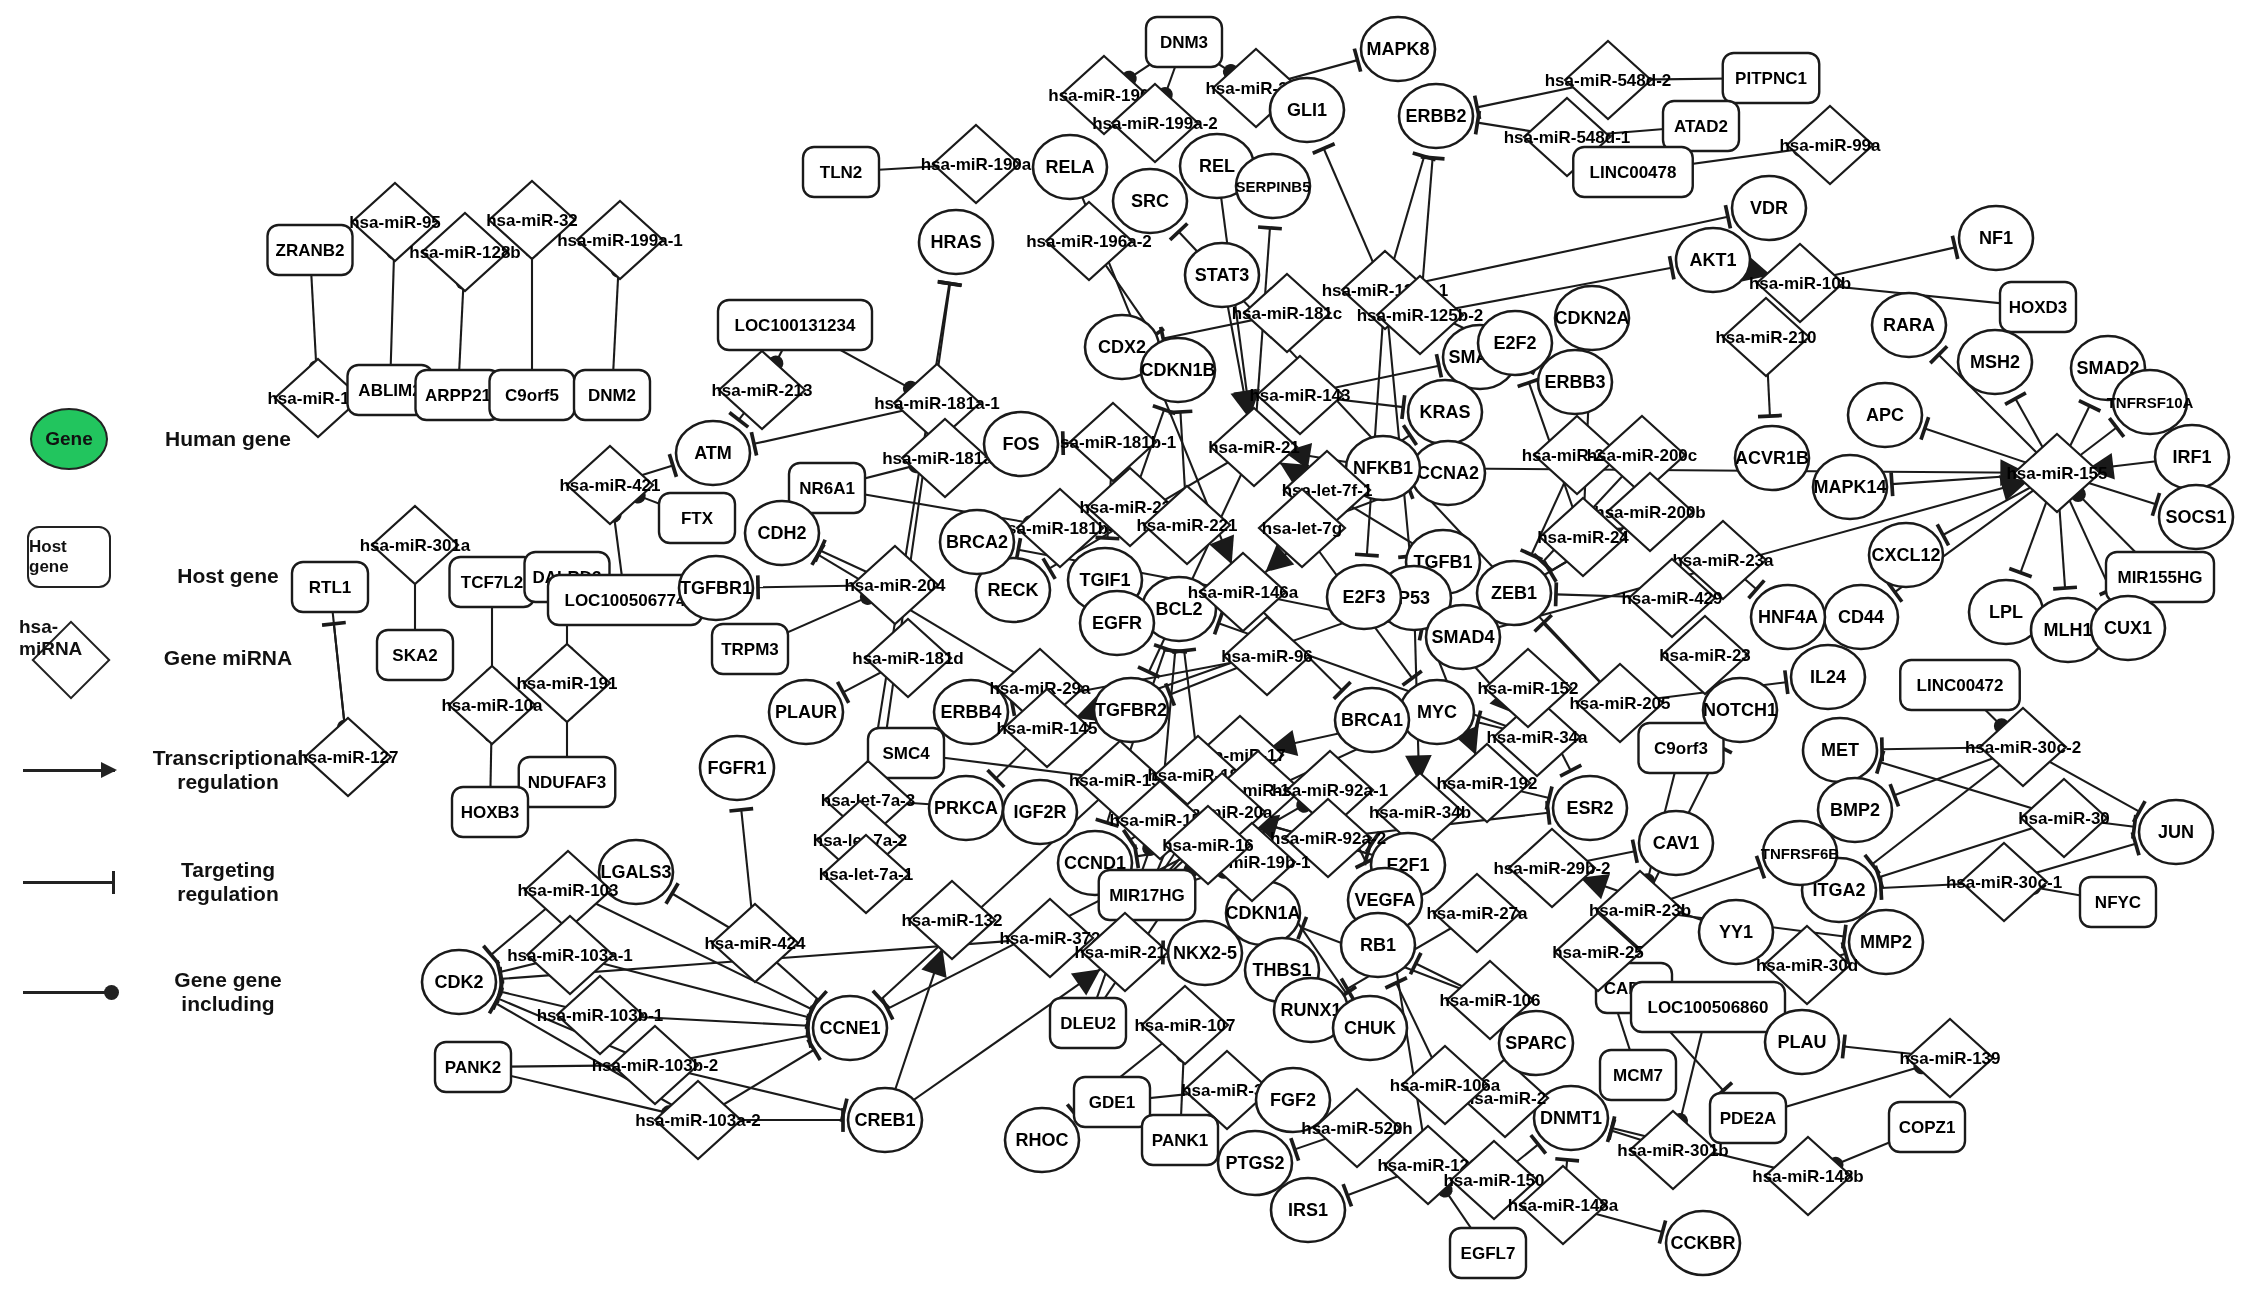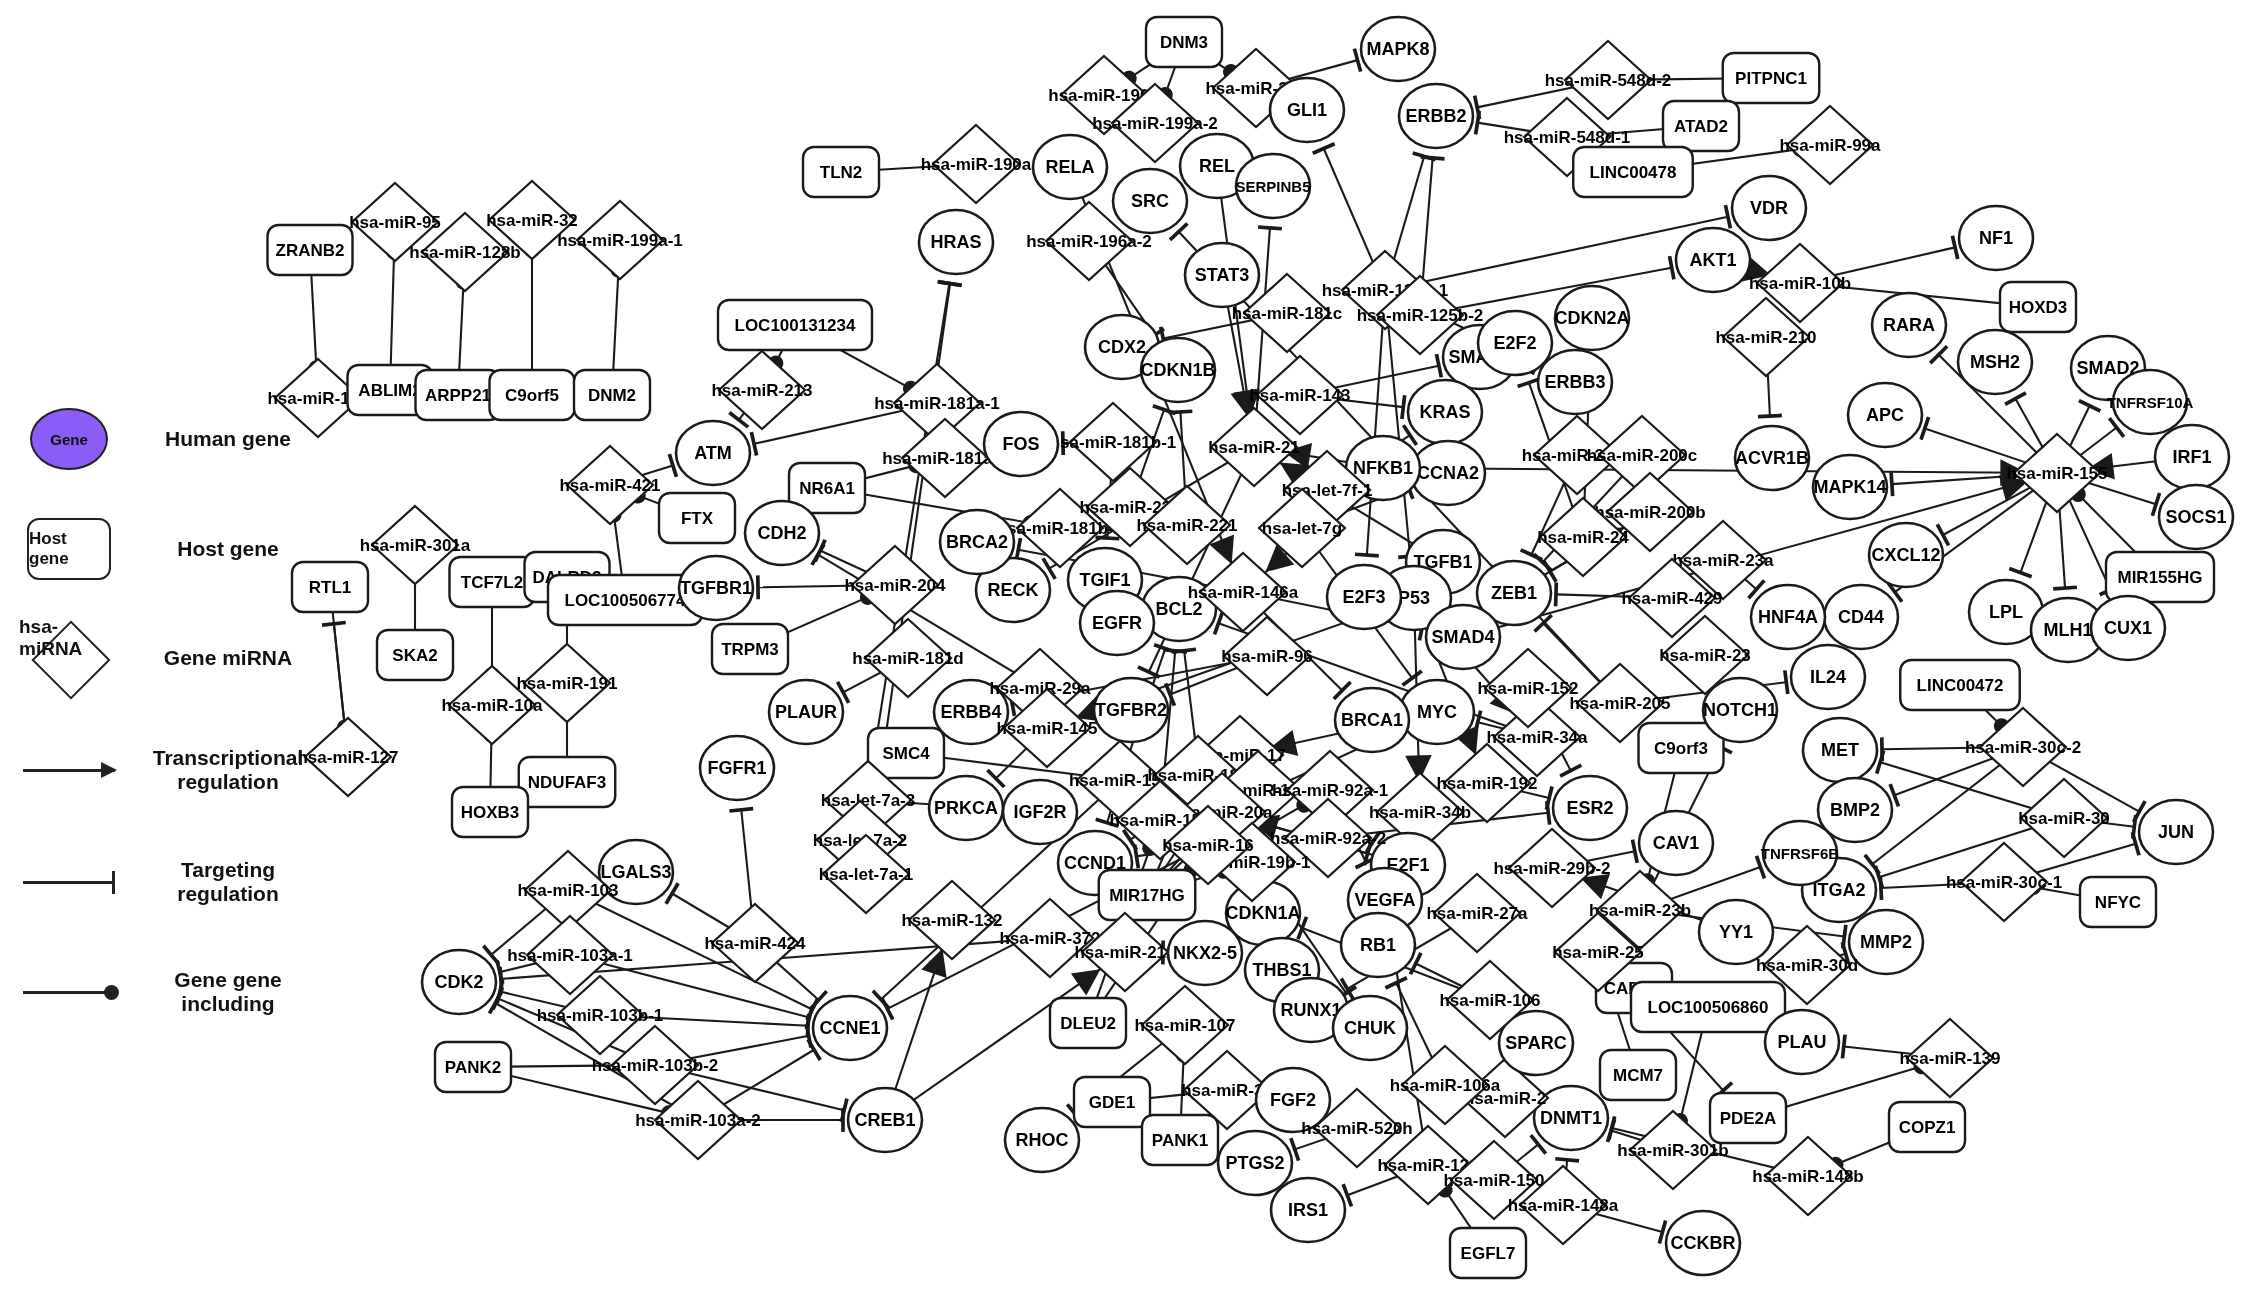--- a/index.html
+++ b/index.html
@@ -4,21 +4,21 @@
 <style>
   html,body{margin:0;padding:0;background:#fff;font-family:"Liberation Sans",sans-serif;}
   #stage{position:relative;width:2244px;height:1292px;background:#fff;overflow:hidden;}
   #net{position:absolute;left:0;top:0;}
   
   #legend{position:absolute;left:10px;top:408px;width:330px;color:#111;}
   .lg-row{position:absolute;display:flex;align-items:center;}
   .lg-sym{width:118px;display:flex;justify-content:center;align-items:center;flex:0 0 118px;}
   .lg-txt{font-weight:bold;font-size:21px;line-height:1.15;text-align:center;width:200px;}
   .lg-ellipse{width:74px;height:58px;border:2.5px solid #222;border-radius:50%;
-    display:flex;align-items:center;justify-content:center;font-weight:bold;font-size:15px;background:#8b5cf6;}
+    display:flex;align-items:center;justify-content:center;font-weight:bold;font-size:19px;background:#22c55e;}
   .lg-rect{width:80px;height:58px;border:2.5px solid #222;border-radius:12px;
     display:flex;align-items:center;justify-content:center;font-weight:bold;font-size:17px;background:#fff;}
   .lg-diamond-wrap{position:relative;width:100px;height:84px;display:flex;align-items:flex-start;justify-content:center;}
   .lg-diamond{position:absolute;left:24px;top:16px;width:52px;height:52px;border:2px solid #222;transform:rotate(45deg);background:#fff;}
   .lg-diamond-label{position:relative;font-weight:bold;font-size:19px;z-index:2;}
   .lg-line{position:relative;width:92px;height:3px;background:#222;}
   .lg-arrowhead{position:absolute;right:-2px;top:-7px;width:0;height:0;
     border-left:16px solid #222;border-top:8.5px solid transparent;border-bottom:8.5px solid transparent;}
   .lg-tbar{position:absolute;right:0;top:-10px;width:3px;height:23px;background:#222;}
   .lg-dot{position:absolute;right:-4px;top:-6px;width:15px;height:15px;border-radius:50%;background:#222;}
@@ -1143,21 +1143,21 @@
       </g>
     </svg>
 
   <div id="legend">
     <div class="lg-row" style="top:0;">
       <div class="lg-sym">
           <div class="lg-ellipse">Gene</div>
         </div>
       <div class="lg-txt">Human gene</div>
     </div>
-    <div class="lg-row" style="top:110px;">
+    <div class="lg-row" style="top:118px;align-items:flex-end;">
       <div class="lg-sym">
           <div class="lg-rect">Host gene</div>
         </div>
       <div class="lg-txt">Host gene</div>
     </div>
     <div class="lg-row" style="top:208px;">
       <div class="lg-sym">
           <div class="lg-diamond-wrap">
         <div class="lg-diamond"></div>
         <div class="lg-diamond-label">hsa-miRNA</div>

